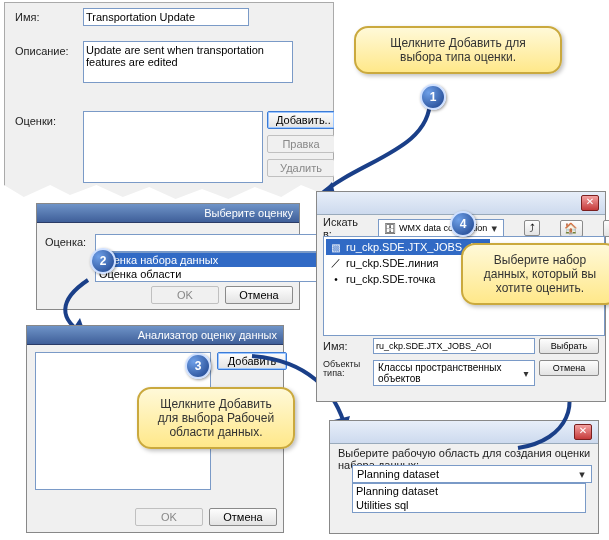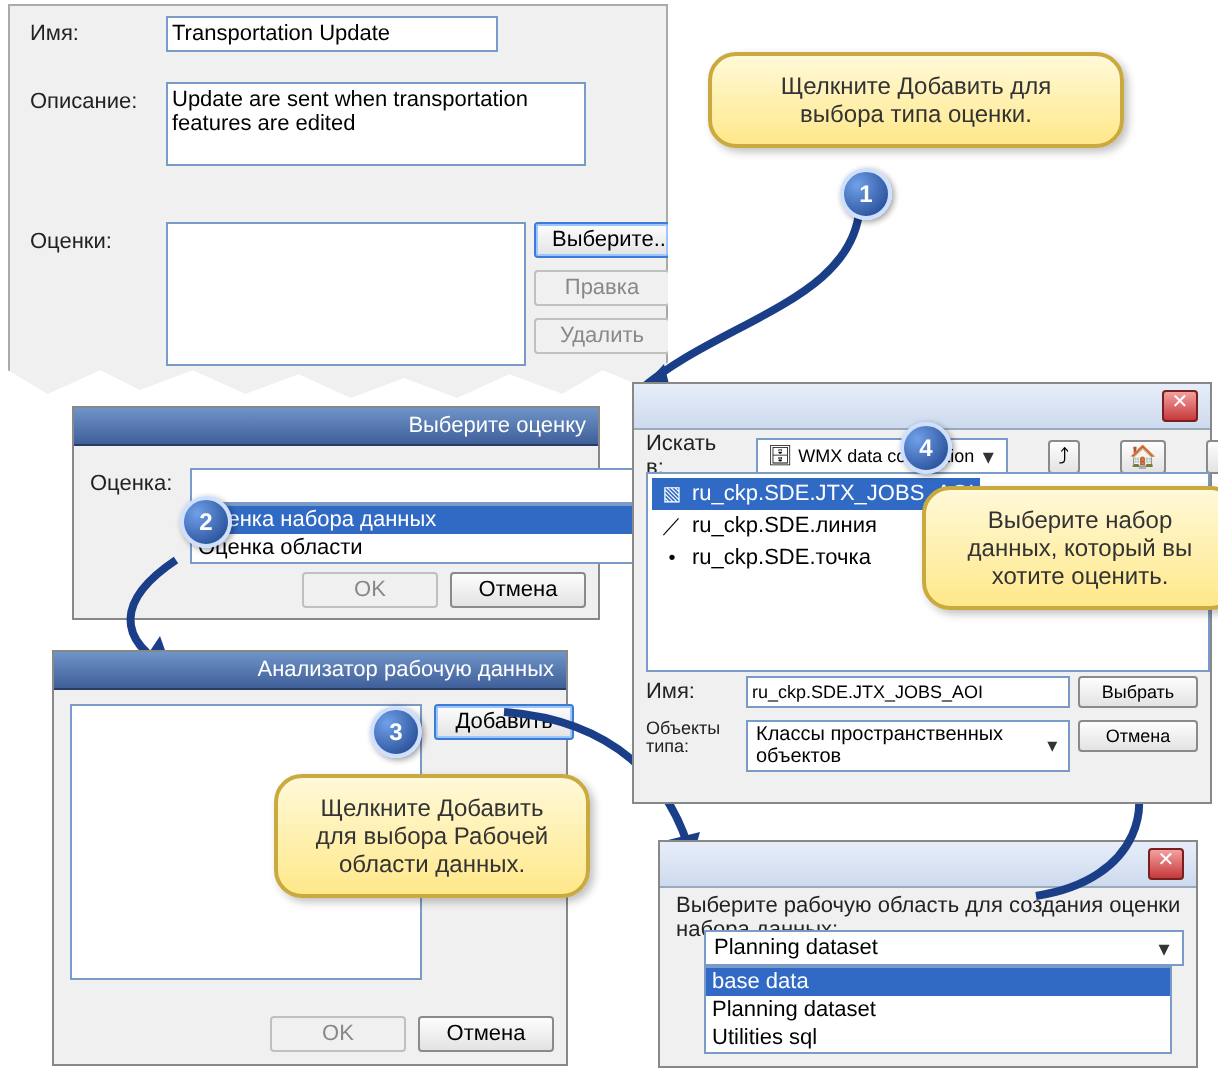--- a/index.html
+++ b/index.html
@@ -27,21 +27,21 @@
 </head>
 <body>
 
 <div class="panel torn" style="left:4px;top:2px;width:328px;height:197px;border-color:#aaa">
  <div style="position:absolute;left:10px;top:8px" class="label">Имя:</div>
  <div class="field" style="position:absolute;left:78px;top:5px;width:160px">Transportation Update</div>
  <div style="position:absolute;left:10px;top:42px" class="label">Описание:</div>
  <div class="field" style="position:absolute;left:78px;top:38px;width:204px;height:36px">Update are sent when transportation features are edited</div>
  <div style="position:absolute;left:10px;top:112px" class="label">Оценки:</div>
  <div class="field" style="position:absolute;left:78px;top:108px;width:174px;height:66px"></div>
- <div class="btn primary" style="position:absolute;left:262px;top:108px;width:50px">Выберите..</div>
+ <div class="btn primary" style="position:absolute;left:262px;top:108px;width:50px">Добавить..</div>
  <div class="btn disabled" style="position:absolute;left:262px;top:132px;width:50px">Правка</div>
  <div class="btn disabled" style="position:absolute;left:262px;top:156px;width:50px">Удалить</div>
 </div>
 
 <div class="callout" style="left:354px;top:26px;width:180px">Щелкните Добавить для выбора типа оценки.</div>
 <svg class="arrow" style="left:300px;top:100px" width="160" height="110">
  <path d="M130 0 C 130 50, 60 60, 20 95" stroke="#1a3f88" stroke-width="4" fill="none"></path>
  <polygon points="20,95 32,82 36,98" fill="#1a3f88"></polygon>
 </svg>
 <div class="num" style="left:420px;top:84px">1</div>
@@ -65,21 +65,21 @@
  </div>
 </div>
 <div class="num" style="left:90px;top:248px">2</div>
 <svg class="arrow" style="left:58px;top:280px" width="80" height="70">
  <path d="M30 0 C 0 20, 0 40, 28 55" stroke="#1a3f88" stroke-width="4" fill="none"></path>
  <polygon points="28,55 14,50 22,38" fill="#1a3f88"></polygon>
 </svg>
 
 <div class="panel" style="left:26px;top:325px;width:256px;height:206px">
  <div class="titlebar">
-      <span>Анализатор рабочую данных</span>
+      <span>Анализатор оценку данных</span>
     </div>
  <div class="field" style="position:absolute;left:8px;top:26px;width:170px;height:132px"></div>
  <div class="btn primary" style="position:absolute;left:190px;top:26px;width:52px">Добавить</div>
  <div style="position:absolute;right:6px;bottom:6px;display:flex;gap:6px">
   <div class="btn disabled" style="width:50px">OK</div>
   <div class="btn" style="width:50px">Отмена</div>
  </div>
 </div>
 <div class="num" style="left:185px;top:353px">3</div>
 
@@ -92,21 +92,20 @@
 <div class="panel" style="left:329px;top:420px;width:268px;height:112px">
  <div class="titlebar alt">
   <span class="closebtn">✕</span>
  </div>
  <div class="label" style="position:absolute;left:8px;top:26px">Выберите рабочую область для создания оценки набора данных:</div>
  <div class="dropdown" style="position:absolute;left:22px;top:44px;width:232px">
   <span>Planning dataset</span>
   <span class="dd-arrow">▾</span>
  </div>
  <div class="listbox" style="position:absolute;left:22px;top:62px;width:232px">
-  <div class="sel">base data</div>
   <div style="padding:1px 3px">Planning dataset</div>
   <div style="padding:1px 3px">Utilities sql</div>
  </div>
 </div>
 <svg class="arrow" style="left:510px;top:370px" width="90" height="80">
  <path d="M8 78 C 60 70, 70 30, 50 4" stroke="#1a3f88" stroke-width="4" fill="none"></path>
  <polygon points="50,4 40,18 58,18" fill="#1a3f88"></polygon>
 </svg>
 
 <div class="panel" style="left:316px;top:191px;width:288px;height:209px">

